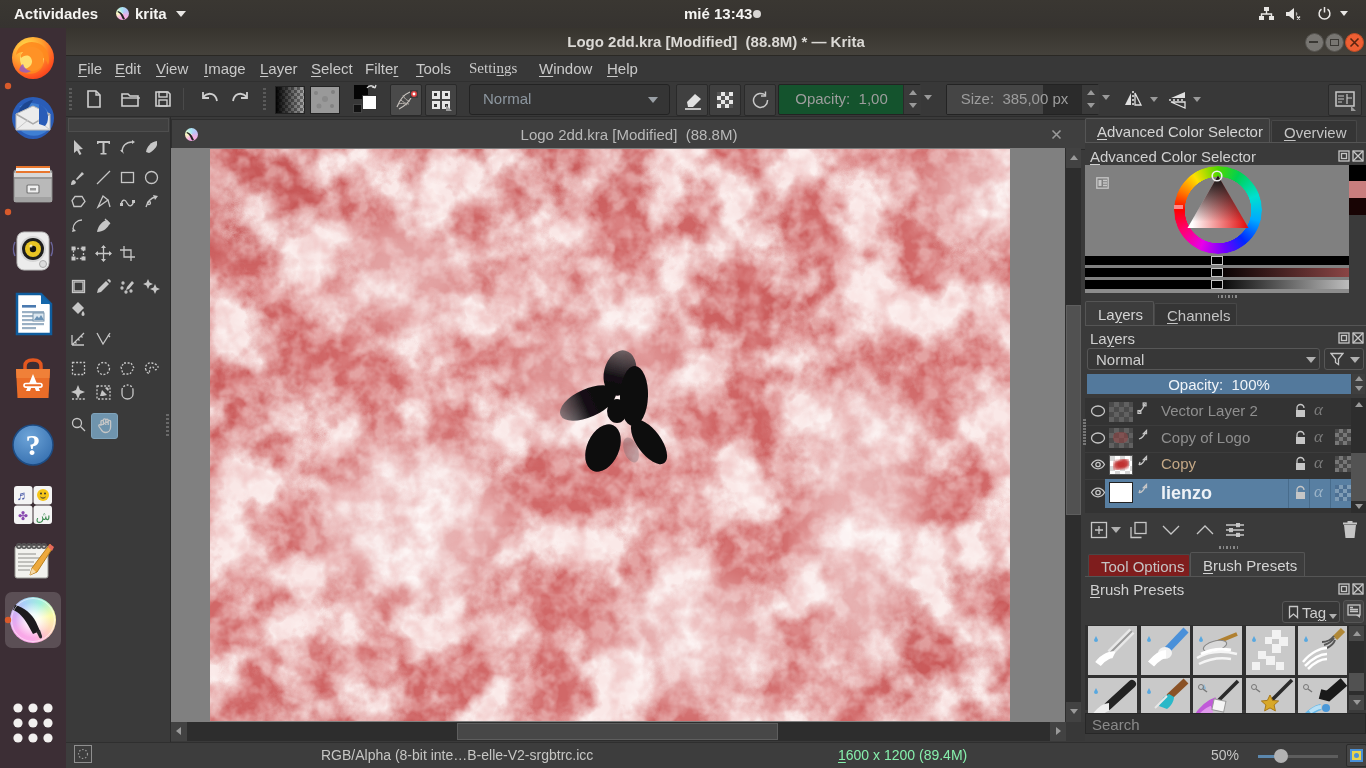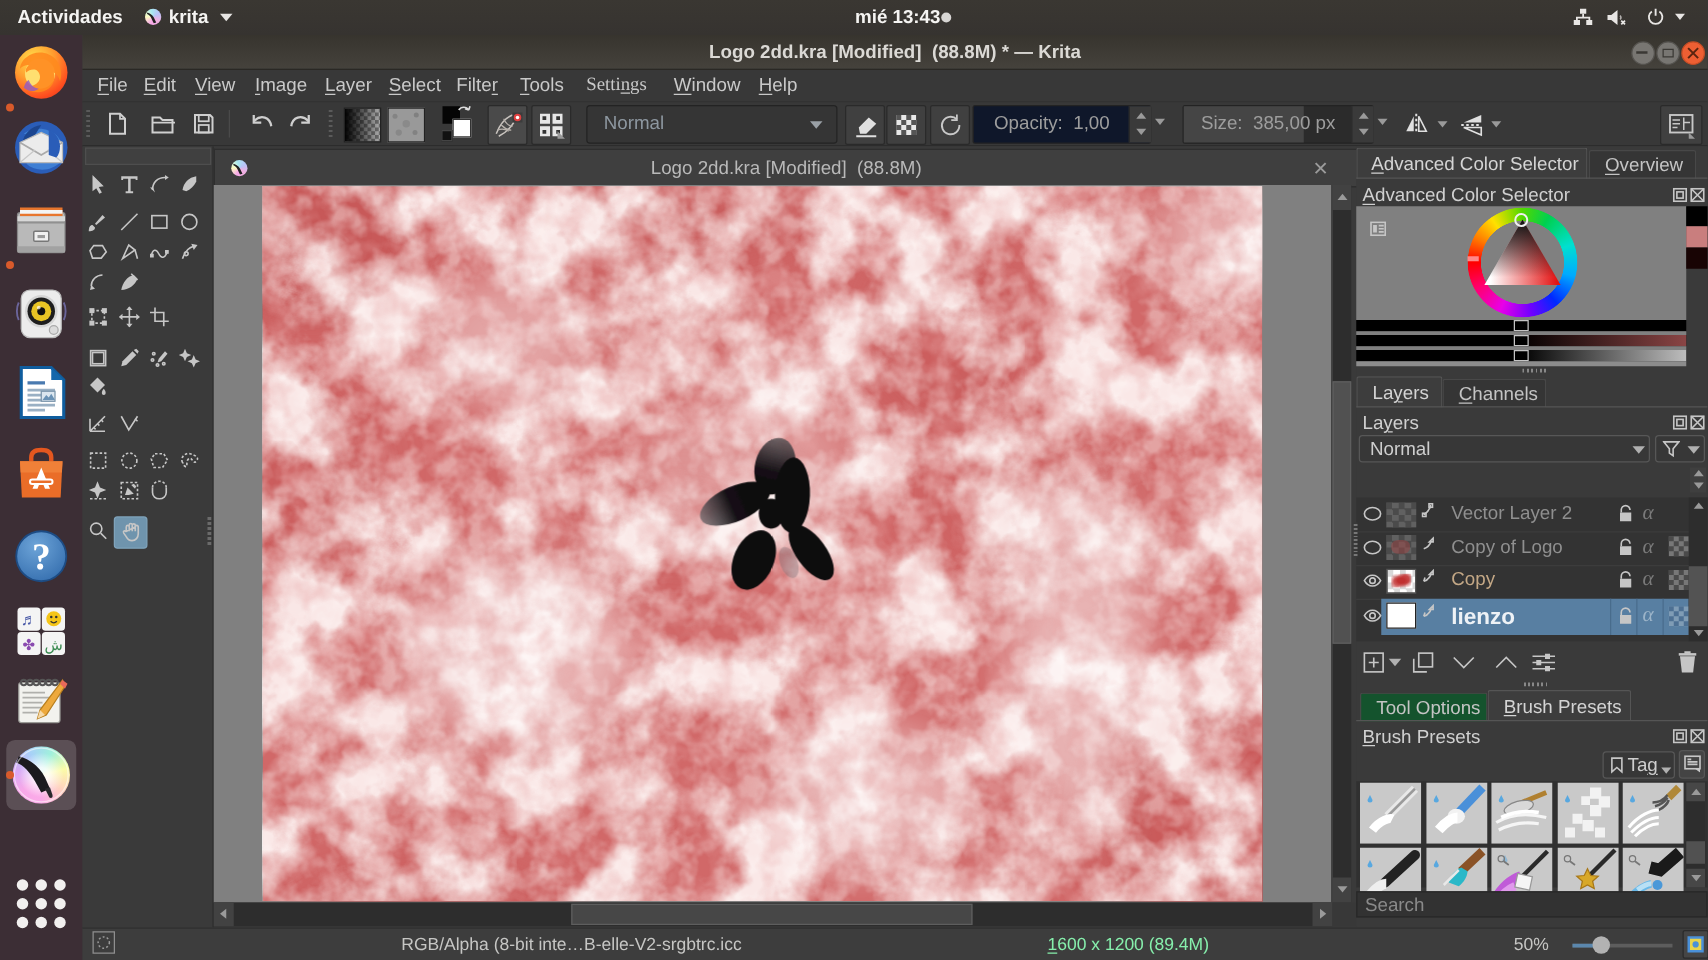--- a/index.html
+++ b/index.html
@@ -309,21 +309,21 @@
     <div class="ab" style="left:7px;top:7px;width:16px;height:16px;background:repeating-conic-gradient(#e8e8e8 0 25%,#555 0 50%) 0 0/8px 8px;"></div>
   </div>
 
   <div class="ab" style="left:678px;top:2px;width:30px;height:30px;background:#404040;border:1px solid #2a2a2a;border-radius:2px;">
     <svg width="30" height="30" viewBox="0 0 30 30">
         <path d="M20.5 10.5a7 7 0 1 0 2 4.5" fill="none" stroke="#c8c8c8" stroke-width="1.5"></path>
         <path d="M20.5 6.5v4.5H16" fill="none" stroke="#c8c8c8" stroke-width="1.4"></path>
       </svg>
   </div>
 
-  <div class="ab" style="left:712px;top:2px;width:141px;height:29px;background:#0f172a;border:1px solid #232323;border-radius:2px;">
+  <div class="ab" style="left:712px;top:2px;width:141px;height:29px;background:#14532d;border:1px solid #232323;border-radius:2px;">
     <div class="ab" style="left:0;top:5px;width:125px;text-align:center;font-size:15px;color:#9d9d9d;">Opacity:&nbsp; 1,00</div>
     <div class="ab" style="left:124px;top:0;width:17px;height:29px;background:#3a3a3a;border-left:1px solid #2a2a2a;">
       <div class="ab" style="left:4.5px;top:5px;width:0;height:0;border-left:4px solid transparent;border-right:4px solid transparent;border-bottom:5px solid #9a9a9a;"></div>
       <div class="ab" style="left:4.5px;top:18px;width:0;height:0;border-left:4px solid transparent;border-right:4px solid transparent;border-top:5px solid #9a9a9a;"></div>
     </div>
   </div>
   <div class="ab" style="left:858px;top:13px;width:0;height:0;border-left:4.5px solid transparent;border-right:4.5px solid transparent;border-top:5.5px solid #9a9a9a;"></div>
 
   <div class="ab" style="left:880px;top:2px;width:151px;height:29px;background:#2b2b2b;border:1px solid #232323;border-radius:2px;">
     <div class="ab" style="left:0;top:0;width:96px;height:29px;background:#454545;"></div>
@@ -704,20 +704,23 @@
     <div class="ab" style="left:8px;top:2px;font-size:15px;color:#cecece;">Normal</div>
     <div class="ab" style="left:218px;top:8px;width:0;height:0;border-left:5px solid transparent;border-right:5px solid transparent;border-top:6px solid #b0b0b0;"></div>
   </div>
   <div class="ab" style="left:239px;top:231px;width:40px;height:22px;background:#373737;border:1px solid #575757;border-radius:3px;box-sizing:border-box;">
     <svg class="ti" style="left:5px;top:3px" width="14" height="14" viewBox="0 0 14 14">
         <path d="M1 1.5h12L8.5 7v5.5l-3-2V7z" stroke="#c8c8c8" stroke-width="1.2"></path>
       </svg>
     <div class="ab" style="left:25px;top:8px;width:0;height:0;border-left:5px solid transparent;border-right:5px solid transparent;border-top:6px solid #b0b0b0;"></div>
   </div>
 
+  <div class="ab" style="left:2px;top:257px;width:264px;height:20px;background:#53799c;">
+    <div class="ab" style="left:0;top:2px;width:264px;text-align:center;font-size:15px;color:#f0f4f8;">Opacity:&nbsp; 100%</div>
+  </div>
   <div class="ab" style="left:267px;top:257px;width:13px;height:20px;background:#3f3f3f;">
     <div class="ab" style="left:2.5px;top:2px;width:0;height:0;border-left:4px solid transparent;border-right:4px solid transparent;border-bottom:5px solid #9a9a9a;"></div>
     <div class="ab" style="left:2.5px;top:12px;width:0;height:0;border-left:4px solid transparent;border-right:4px solid transparent;border-top:5px solid #9a9a9a;"></div>
   </div>
 
   <div class="ab" style="left:0;top:281px;width:281px;height:115px;background:#333333;" id="layerlist">
 
     <svg class="ti" style="left:5px;top:6px" width="16" height="14" viewBox="0 0 16 14">
         <ellipse cx="8" cy="7" rx="6.5" ry="5" stroke="#6a6a6a" stroke-width="1.4"></ellipse>
       </svg>
@@ -820,21 +823,21 @@
       <rect class="f" x="4" y="7" width="4" height="4.2" fill="#cdcdcd"></rect>
       <rect class="f" x="11" y="11.8" width="4" height="4.2" fill="#cdcdcd"></rect>
     </svg>
   <svg class="ti" style="left:257px;top:403px" width="16" height="19" viewBox="0 0 16 19">
       <path class="f" d="M2 5h12l-1.5 13h-9z" fill="#cdcdcd"></path>
       <rect class="f" x="1" y="2.5" width="14" height="2" fill="#cdcdcd"></rect>
       <rect class="f" x="5.5" y="1" width="5" height="2" fill="#cdcdcd"></rect>
     </svg>
   <div class="ab" style="left:134px;top:429px;width:20px;height:3px;background:repeating-linear-gradient(90deg,#888 0 1.5px,#3a3a3a 1.5px 3.5px);"></div>
 
-  <div class="ab" style="left:3px;top:437px;width:100px;height:22px;background:#14532d;border:1px solid #484848;border-bottom:none;border-radius:2px 2px 0 0;">
+  <div class="ab" style="left:3px;top:437px;width:100px;height:22px;background:#7f1d1d;border:1px solid #484848;border-bottom:none;border-radius:2px 2px 0 0;">
     <div class="ab" style="left:12px;top:3px;font-size:15px;color:#c4c4c4;">Tool Options</div>
   </div>
   <div class="ab" style="left:105px;top:435px;width:113px;height:24px;background:#3d3d3d;border:1px solid #555;border-bottom:none;border-radius:2px 2px 0 0;">
     <div class="ab" style="left:12px;top:4px;font-size:15px;color:#d4d4d4;"><u>B</u>rush Presets</div>
   </div>
   <div class="ab" style="left:0;top:459px;width:281px;height:1px;background:#555;"></div>
   <div class="ab" style="left:5px;top:464px;font-size:15px;color:#d0d0d0;"><u>B</u>rush Presets</div>
   <svg class="ti" style="left:253px;top:466px" width="12" height="12" viewBox="0 0 12 12">
       <rect x="1" y="1" width="10" height="10" stroke="#9a9a9a"></rect>
       <rect x="3.5" y="3.5" width="5" height="5" stroke="#9a9a9a"></rect>

